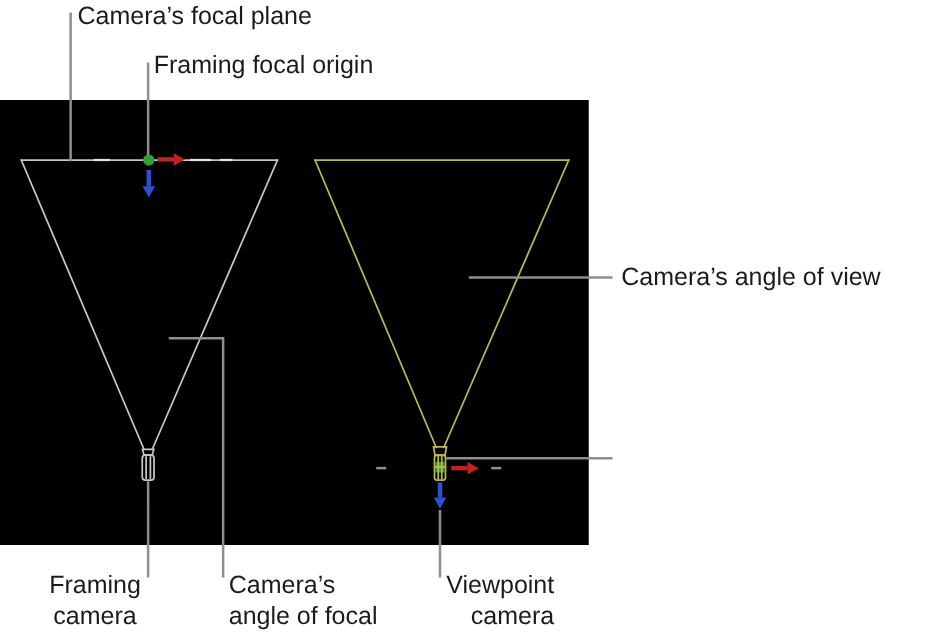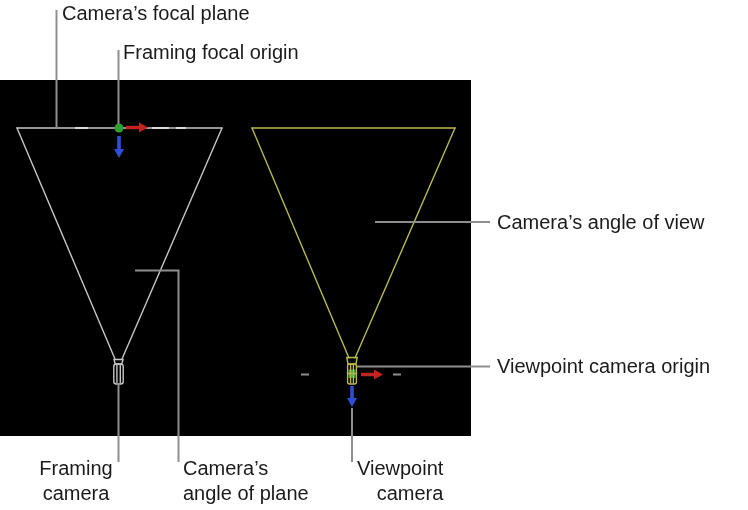--- a/index.html
+++ b/index.html
@@ -97,23 +97,22 @@
     <polyline class="callout" points="135,270.5 178.5,270.5 178.5,462"></polyline>
     <line class="callout" x1="352" y1="408" x2="352" y2="462"></line>
   </svg>
 
   <div class="label" style="left:62px;top:1px;">Camera’s focal plane</div>
 
   <div class="label" style="left:123px;top:40px;">Framing focal origin</div>
 
   <div class="label" style="left:497px;top:210px;">Camera’s angle of view</div>
 
-  <div class="label" style="left:497px;top:354px;">Viewpoint camera origin</div>
 
   <div class="label center" style="left:30px;top:456px;width:92px;">Framing
 camera</div>
 
   <div class="label" style="left:183px;top:456px;">Camera’s
-angle of plane</div>
+angle of focal</div>
 
   <div class="label" style="left:357px;top:456px;text-align:right;">Viewpoint
 camera</div>
 </div>
 
 </body></html>

